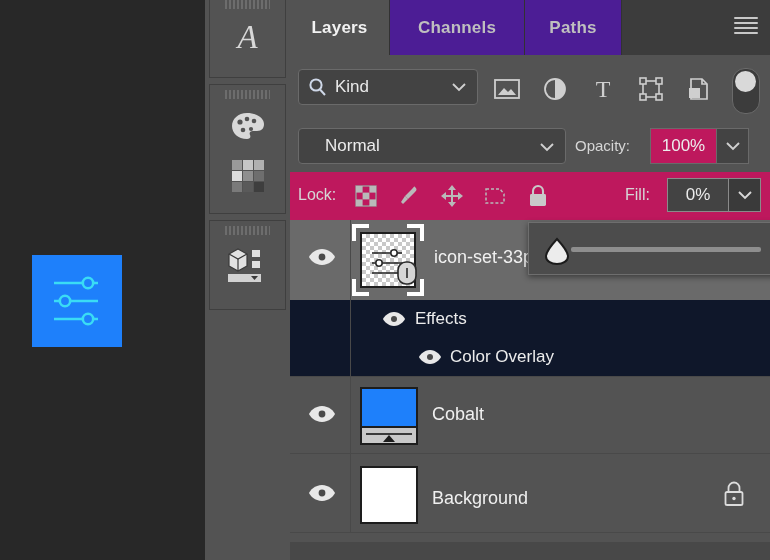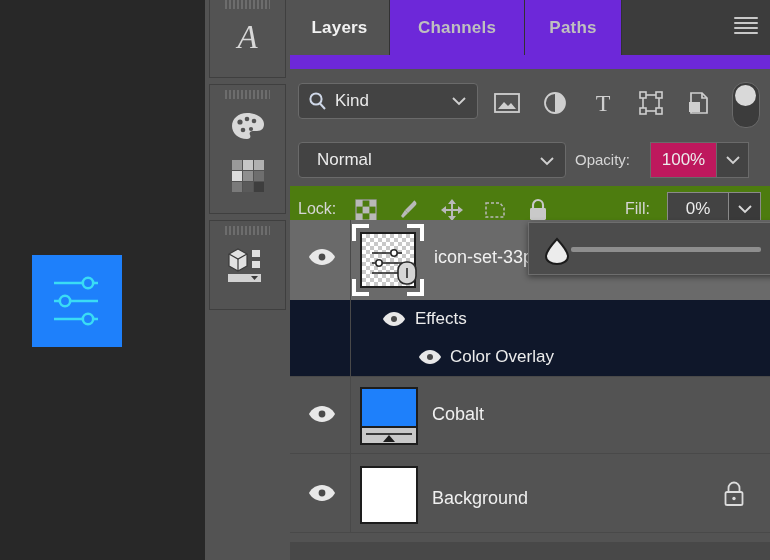--- a/index.html
+++ b/index.html
@@ -19,50 +19,50 @@
   
   .dock{position:absolute;left:205px;top:0;width:85px;height:560px;background:#535353;}
   .dock-group{position:absolute;left:4px;width:77px;background:#535353;border:1px solid #3f3f3f;box-sizing:border-box;}
   .dock-grip{width:45px;height:9px;margin:5px auto 2px auto;
      background:repeating-linear-gradient(to right,#6d6d6d 0 2px,transparent 2px 4px);}
   .dock-icon{display:flex;align-items:center;justify-content:center;color:#d8d8d8;}
 
   
   .panel{position:absolute;left:290px;top:0;width:480px;height:560px;background:#535353;}
 
-  .tabbar{position:relative;height:69px;background:#6d28d9;}
+  .tabbar{position:relative;height:55px;background:#4c1d95;}
   .tab{position:absolute;top:0;height:55px;display:flex;align-items:center;justify-content:center;
        font-size:17px;font-weight:bold;color:#bfbfbf;letter-spacing:.2px;cursor:default;
        border-right:1px solid #323232;box-sizing:border-box;}
   .tab.active{background:#535353;color:#f2f2f2;}
   .tab-filler{position:absolute;top:0;right:0;height:55px;left:390px;background:#3c3c3c;}
   .menu-btn{position:absolute;right:12px;top:17px;width:24px;height:20px;cursor:pointer;}
   .menu-btn span{display:block;height:2px;background:#c8c8c8;margin-bottom:3px;border-radius:1px;}
 
   .filterrow{position:relative;height:65px;background:#535353;}
   .kind-select{position:absolute;left:8px;top:14px;width:180px;height:36px;background:#434343;
       border:1px solid #6a6a6a;border-radius:4px;box-sizing:border-box;display:flex;align-items:center;cursor:pointer;}
   .kind-label{font-size:17px;color:#e9e9e9;margin-left:6px;}
   .kind-caret{position:absolute;right:10px;top:11px;}
   .filter-icon{position:absolute;top:22px;width:30px;height:24px;display:flex;align-items:center;justify-content:center;cursor:pointer;color:#cfcfcf;}
   .toggle{position:absolute;right:10px;top:13px;width:26px;height:44px;border-radius:13px;background:#3c3c3c;border:1px solid #6a6a6a;cursor:pointer;}
   .toggle .knob{position:absolute;left:2px;top:2px;width:21px;height:21px;border-radius:50%;background:#d9d9d9;}
 
   .blendrow{position:relative;height:52px;background:#535353;}
   .blend-select{position:absolute;left:8px;top:8px;width:268px;height:36px;background:#434343;border:1px solid #6a6a6a;
        border-radius:4px;box-sizing:border-box;display:flex;align-items:center;cursor:pointer;}
-  .blend-label{font-size:17px;color:#ececec;margin-left:18px;}
+  .blend-label{font-size:17px;color:#ececec;margin-left:26px;}
   .opacity-label{position:absolute;left:285px;top:17px;font-size:15px;color:#d6d6d6;}
   .opacity-field{position:absolute;left:360px;top:8px;width:67px;height:36px;background:#be185d;border:1px solid #6a6a6a;
        box-sizing:border-box;display:flex;align-items:center;justify-content:center;cursor:text;}
   .opacity-value{font-size:17px;color:#ececec;}
   .opacity-caret{position:absolute;left:427px;top:8px;width:32px;height:36px;background:#434343;border:1px solid #6a6a6a;border-left:none;
        box-sizing:border-box;display:flex;align-items:center;justify-content:center;cursor:pointer;}
 
-  .lockrow{position:relative;height:48px;background:#4d7c0f;}
+  .lockrow{position:relative;height:48px;background:#be185d;}
   .lock-label{position:absolute;left:8px;top:14px;font-size:16px;color:#d6d6d6;}
   .lock-icon{position:absolute;top:12px;width:28px;height:24px;display:flex;align-items:center;justify-content:center;cursor:pointer;color:#b9b9b9;}
   .fill-label{position:absolute;left:335px;top:14px;font-size:16px;color:#d6d6d6;}
   .fill-field{position:absolute;left:377px;top:6px;width:62px;height:34px;background:#434343;border:1px solid #8a8a8a;
        box-sizing:border-box;display:flex;align-items:center;justify-content:center;cursor:text;}
   .fill-value{font-size:17px;color:#ececec;}
   .fill-caret{position:absolute;left:439px;top:6px;width:32px;height:34px;background:#3a3a3a;border:1px solid #8a8a8a;border-left:none;
        box-sizing:border-box;display:flex;align-items:center;justify-content:center;cursor:pointer;}
 
   

